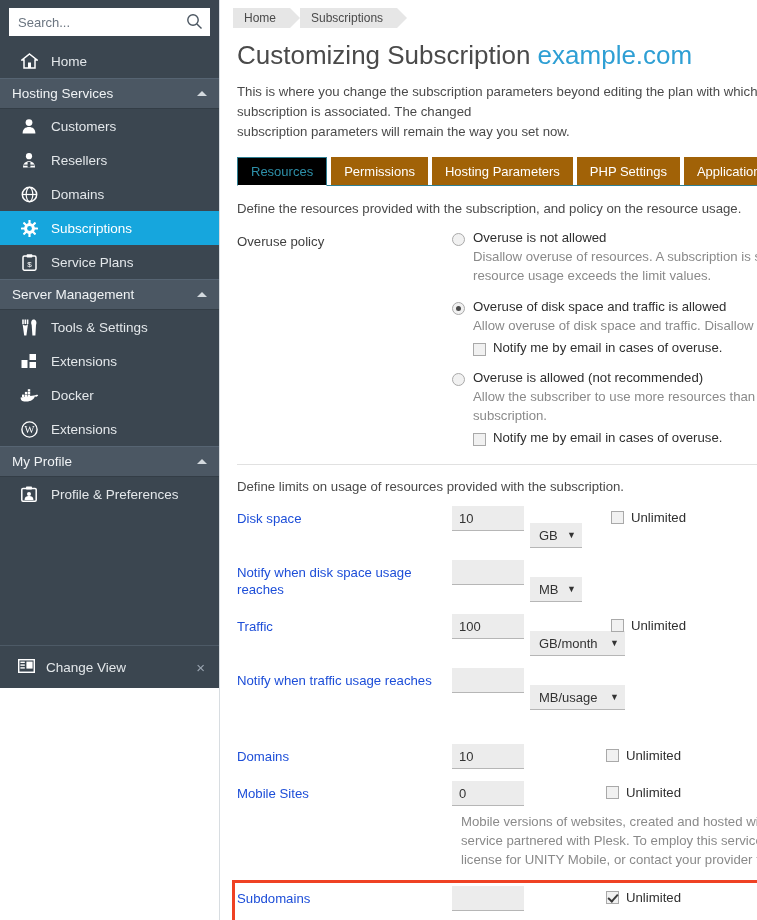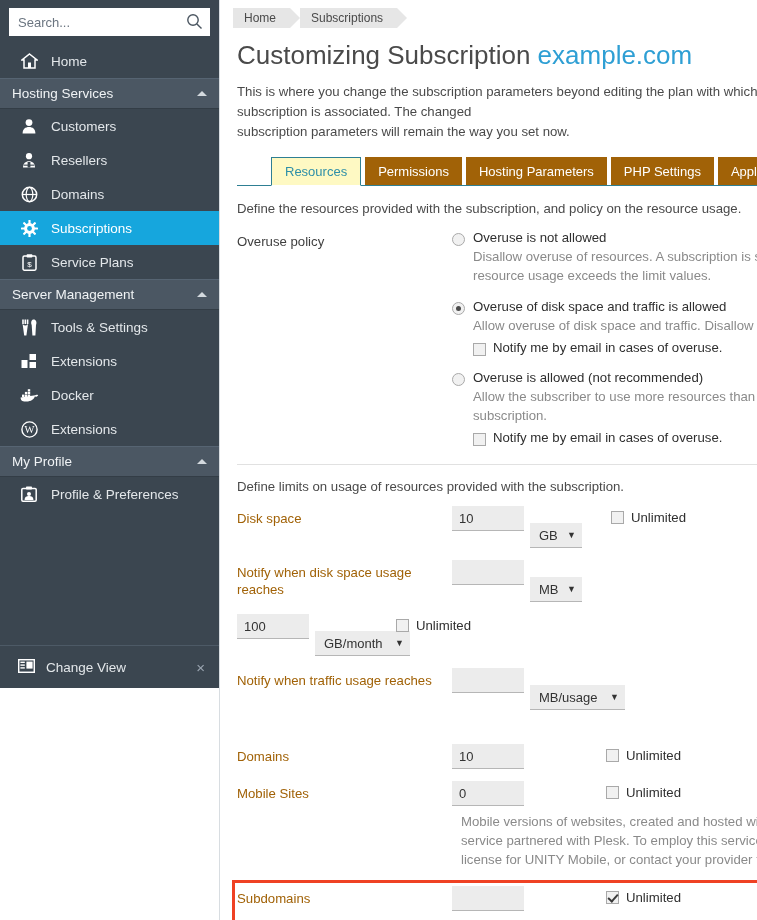--- a/index.html
+++ b/index.html
@@ -155,27 +155,26 @@
     display: flex; align-items: center;
     padding: 0 13px;
     font-size: 13px;
     background: #a16207;
     color: #ffffff;
     margin-right: 4px;
     cursor: pointer;
     white-space: nowrap;
   }
   .tab.active {
-    background: #fef9c3;
+    background: #000000;
     color: #2e8fa8;
     border: 1px solid #2e7f93;
     border-bottom: 1px solid #ffffff;
     height: 29px;
     margin-bottom: -1px;
-    margin-left: 34px;
   }
 
   .section-intro {
     margin: 15px 0 0 9px;
     font-size: 13.2px;
     color: #4a4a4a;
     white-space: nowrap;
   }
 
   
@@ -226,21 +225,21 @@
     transform: rotate(42deg);
   }
   .cb-label { font-size: 13.2px; color: #2f2f2f; }
 
   .hr { height: 1px; background: #e1e1e1; margin: 18px 0 0 0; width: 560px; }
 
   
   .limit-row { display: flex; align-items: flex-start; margin-top: 12px; }
   .limit-label {
     width: 215px; flex: 0 0 215px;
-    font-size: 13.2px; color: #a16207; line-height: 17px;
+    font-size: 13.2px; color: #1d4ed8; line-height: 17px;
     padding-top: 4px;
   }
   .txtinput {
     height: 25px; background: #ececec;
     border: 0; border-bottom: 1px solid #b6b6b6;
     font-family: "Liberation Sans", sans-serif;
     font-size: 13px; color: #333;
     padding: 0 7px; outline: none;
     width: 72px;
   }
@@ -559,20 +558,21 @@
       <div class="limit-row">
         <div class="limit-label">Notify when disk space usage reaches</div>
         <input class="txtinput" value="" style="">
         <div class="sel w-sm">
           <span>MB</span>
           <span class="cd">▼</span>
         </div>
       </div>
 
       <div class="limit-row">
+        <div class="limit-label">Traffic</div>
         <input class="txtinput" value="100" style="">
         <div class="sel w-lg">
           <span>GB/month</span>
           <span class="cd">▼</span>
         </div>
         <div class="unl" style="margin-left:-14px">
           <span class="cb"></span>
           <span class="cb-label">Unlimited</span>
         </div>
       </div>

